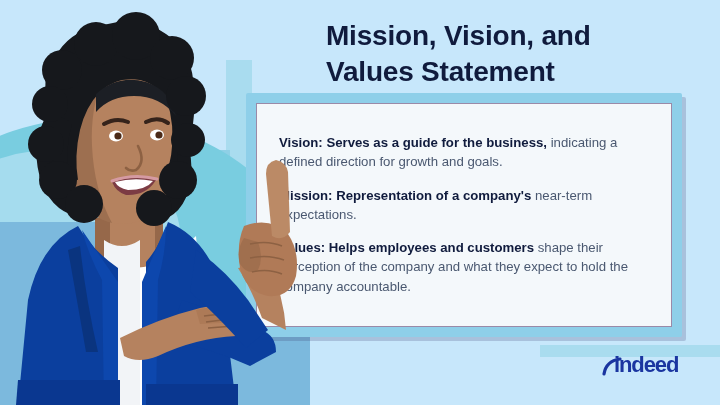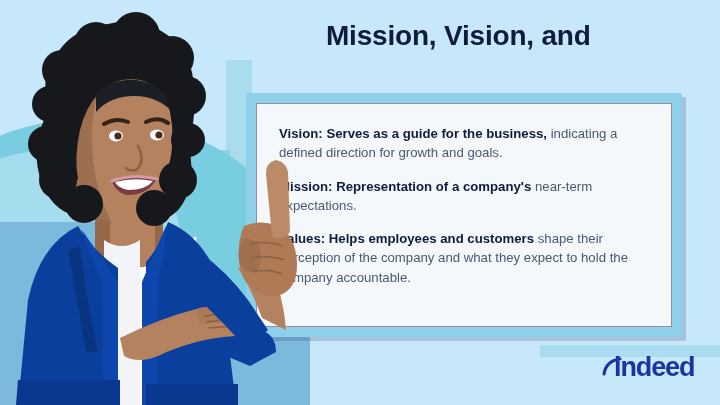--- a/index.html
+++ b/index.html
@@ -114,21 +114,21 @@
     box-sizing: border-box;
     padding: 10px;
     border-radius: 2px;
   }
   .board-inner-edge {
     width: 100%;
     height: 100%;
     box-sizing: border-box;
     border: 1.5px solid #9a8aa8;
     background: #f4f8fb;
-    padding: 20px 22px;
+    padding: 29px 22px;
   }
   .board-body {
     position: relative;
     height: 100%;
   }
 
   .para {
     color: #4a5870;
     font-size: 13.2px;
     line-height: 1.46;
@@ -155,21 +155,21 @@
     left: 600px;
     top: 356px;
     width: 102px;
     height: 34px;
   }
   .logo-text {
     position: absolute;
     left: 14px;
     top: -2px;
     color: #1a35a0;
-    font-size: 27px;
+    font-size: 22px;
     font-weight: bold;
     letter-spacing: -1.1px;
     line-height: 1;
   }
 </style>
 </head>
 <body>
 
 <div id="slide">
 
@@ -177,20 +177,21 @@
   <div class="bg-strip-right"></div>
   <div class="bg-strip-right2"></div>
   <div class="bg-blob-teal"></div>
   <div class="bg-blob-light"></div>
   <div class="bg-band-left"></div>
   <div class="bg-band-mid"></div>
   <div class="bg-floor"></div>
 
   <div class="title">
     <div>Mission, Vision, and</div>
+    <div>Values Statement</div>
   </div>
 
   <div class="board-shadow"></div>
   <div class="board-frame">
     <div class="board-inner-edge">
       <div class="board-body">
 
         <p class="para"><b>Vision: Serves as a guide for the business,</b><span> indicating a defined direction for growth and goals.</span></p>
 
         <p class="para"><b>Mission: Representation of a company's</b><span> near-term expectations.</span></p>

